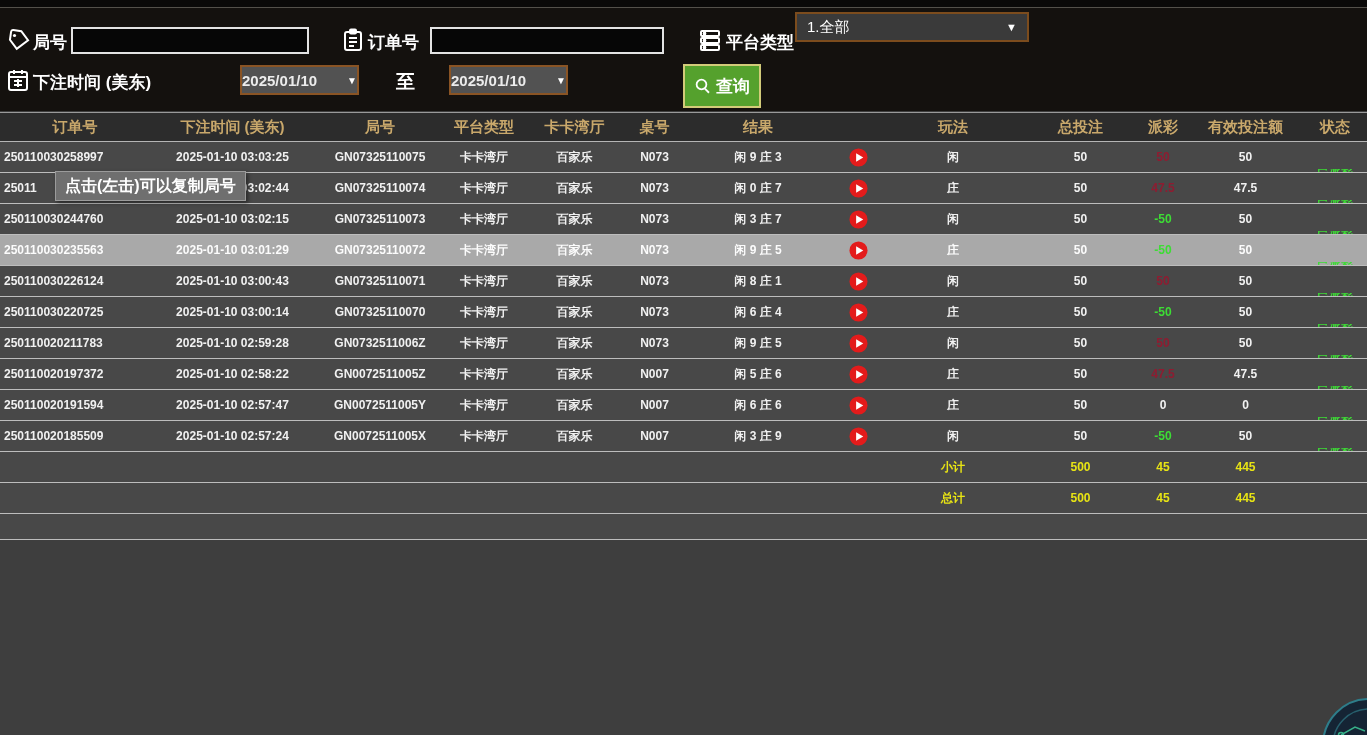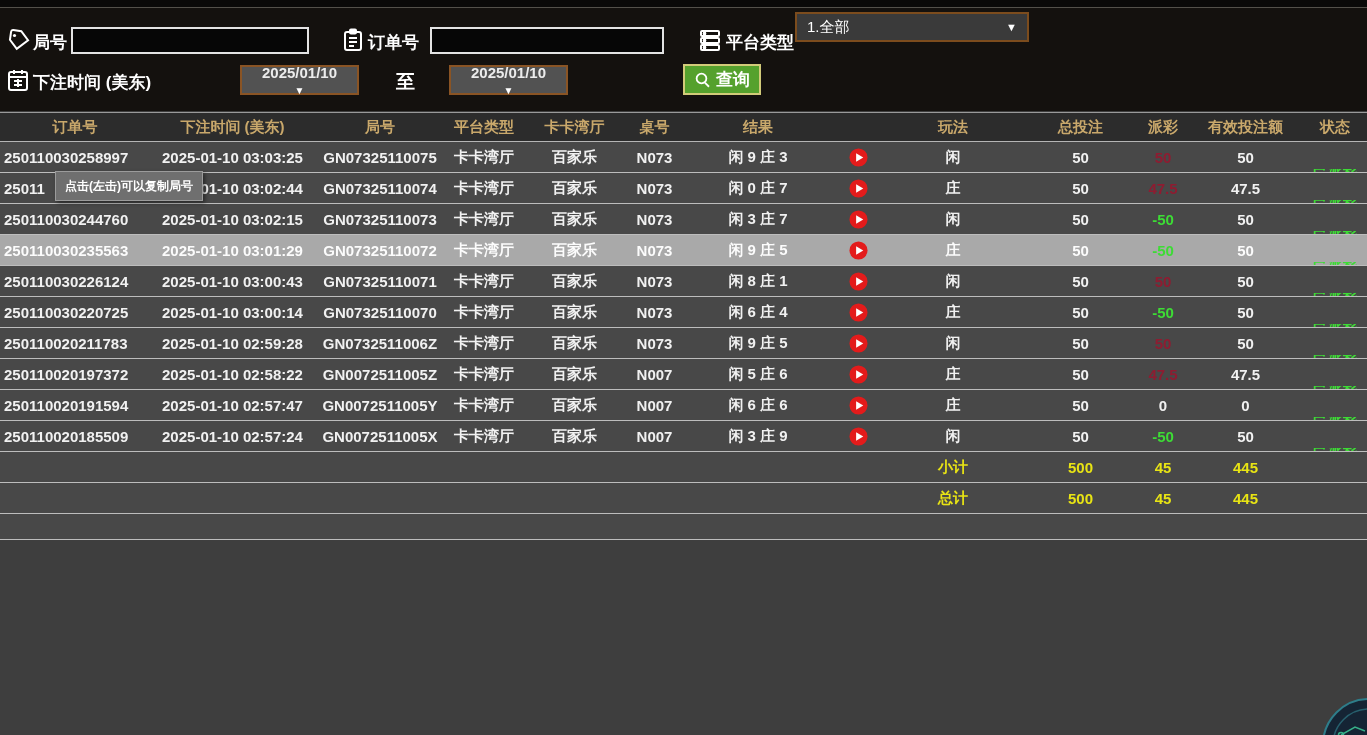--- a/index.html
+++ b/index.html
@@ -33,65 +33,64 @@
   .selectbox {
     position:absolute; height:30px; background:#3a3a3a;
     border:2px solid #7c4c1d; color:#ffffff; font-size:15px;
     display:flex; align-items:center; justify-content:space-between;
     padding:0 10px; cursor:pointer;
   }
   .selectbox .arrow { font-size:11px; color:#ffffff; }
   .datebtn {
     position:absolute; width:119px; height:30px; background:#525252;
     border:2px solid #8a5424; color:#ececec; font-weight:bold; font-size:15px;
-    display:flex; align-items:center; justify-content:center; gap:4px;
+    display:flex; align-items:center; justify-content:space-between; gap:4px;
     cursor:pointer;
-    flex-direction:column;
   }
   .datebtn .arrow { font-size:10px; color:#ffffff; }
   .querybtn {
-    position:absolute; left:683px; top:64px; height:31px;
+    position:absolute; left:683px; top:64px; height:44px;
     background:#55a12d; border:2px solid #d2cb79; color:#ffffff;
     font-weight:bold; font-size:17px; display:flex; align-items:center;
     gap:4px; padding:0 9px; cursor:pointer;
   }
   .querybtn svg { width:18px; height:18px; }
 
   
   .tablewrap { position:absolute; top:112px; left:0; width:1367px; }
   .grid {
     display:grid;
     grid-template-columns:150px 165px 130px 78px 103px 57px 150px 50px 140px 115px 50px 115px 64px;
   }
   .thead {
     height:30px; background:#2c2c2c; color:#c9a86b; font-weight:bold;
     font-size:15px; border-top:1px solid #9a9a9a; border-bottom:1px solid #b5b5b5;
   }
   .thead .hc { display:flex; align-items:center; justify-content:center; white-space:nowrap; }
   .trow {
     height:31px; background:#484848; border-bottom:1px solid #bdbdbd;
-    color:#f1f1f1; font-size:15px; font-weight:600; cursor:pointer;
+    color:#f1f1f1; font-size:12px; font-weight:600; cursor:pointer;
   }
   .trow > div { display:flex; align-items:center; justify-content:center; white-space:nowrap; overflow:hidden; }
   .trow > .c0 { justify-content:flex-start; padding-left:4px; }
   .trow.hl { background:#a9a9a9; color:#fcfcfc; }
   .payout.pos { color:#8e1c31; }
   .payout.neg { color:#3ddc35;text-align:right; }
   .payout.zero { color:#f1f1f1; }
   .statuscell { color:#3ddc35 !important;margin-top:27px; }
   .trow.sum { cursor:default; font-weight:bold; }
   .trow.sum > div { color:#e8e414; }
   .emptyrow { height:26px; background:#484848; border-bottom:1px solid #bdbdbd; }
   .playbtn { width:19px; height:19px; cursor:pointer; }
 
   
   .tooltip {
     position:absolute; left:55px; top:171px; height:30px;
     background:#6f6f6f; border:1px solid #9b9b9b; color:#ffffff;
-    font-weight:bold; font-size:12px; line-height:28px; padding:0 9px;
+    font-weight:bold; font-size:16px; line-height:28px; padding:0 9px;
     white-space:nowrap; z-index:6; box-shadow:2px 2px 4px rgba(0,0,0,.45);
   }
 
   
   .corner {
     position:absolute; right:-50px; bottom:-58px; width:96px; height:96px;
     z-index:7; cursor:pointer;
   }
 </style>
 </head>

